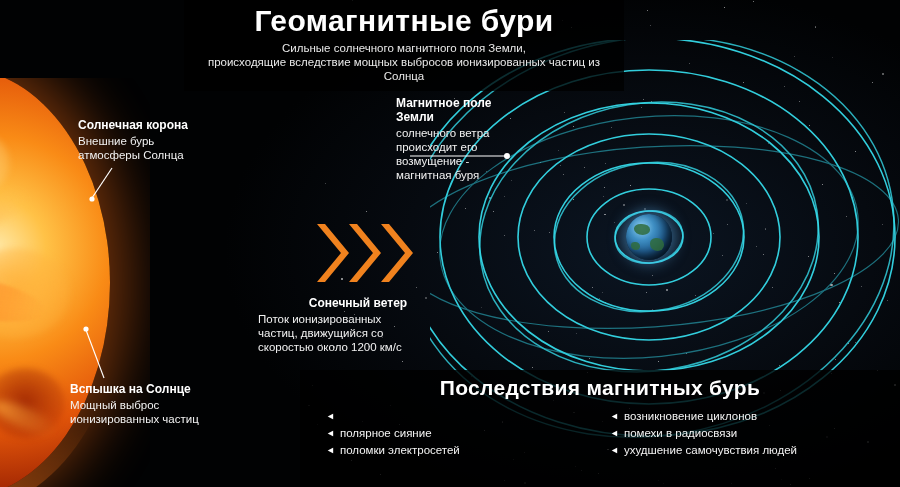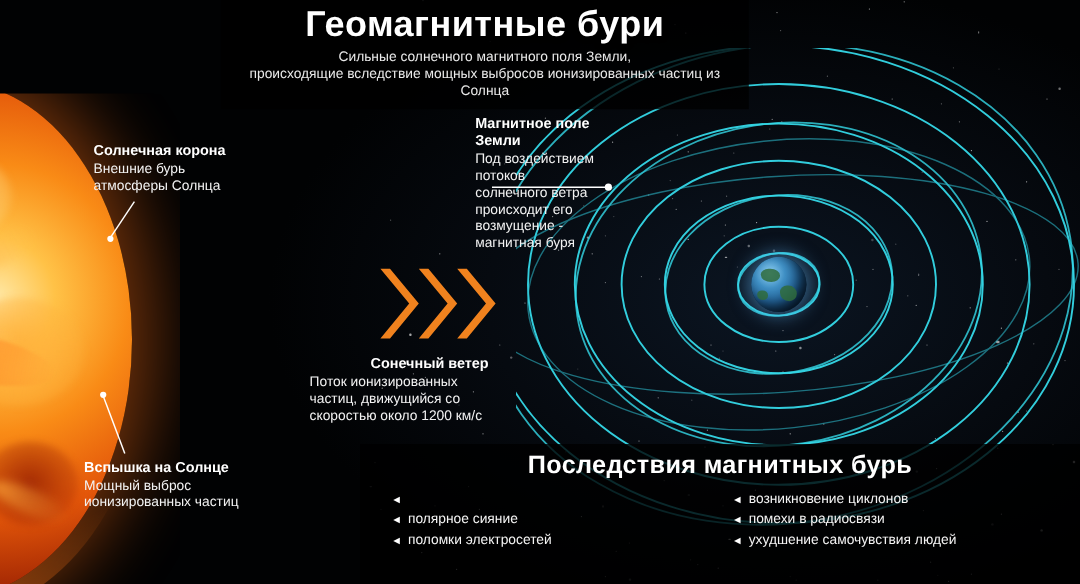--- a/index.html
+++ b/index.html
@@ -480,21 +480,20 @@
 
   <div class="callout c-wind">
     <p class="ttl" style="text-align:center">Сонечный ветер</p>
     <p class="txt">Поток ионизированных</p>
     <p class="txt">частиц, движущийся со</p>
     <p class="txt">скоростью около 1200 км/с</p>
   </div>
 
   <div class="callout c-field">
     <p class="ttl">Магнитное поле Земли</p>
-    <p class="txt">Под воздействием потоков</p>
     <p class="txt">солнечного ветра</p>
     <p class="txt">происходит его</p>
     <p class="txt">возмущение -</p>
     <p class="txt">магнитная буря</p>
   </div>
 
   <div class="panel">
     <h2>Последствия магнитных бурь</h2>
     <div class="cols">
       <div class="col" id="col-left">

